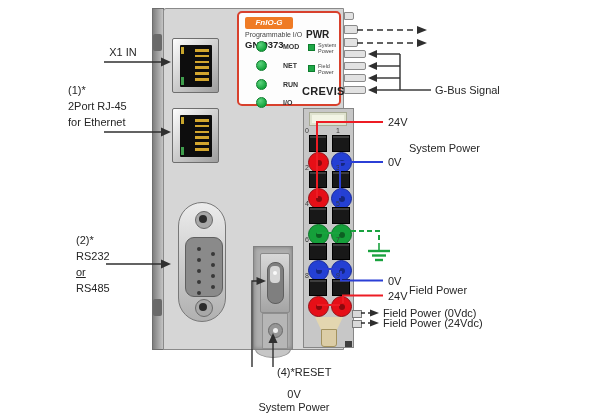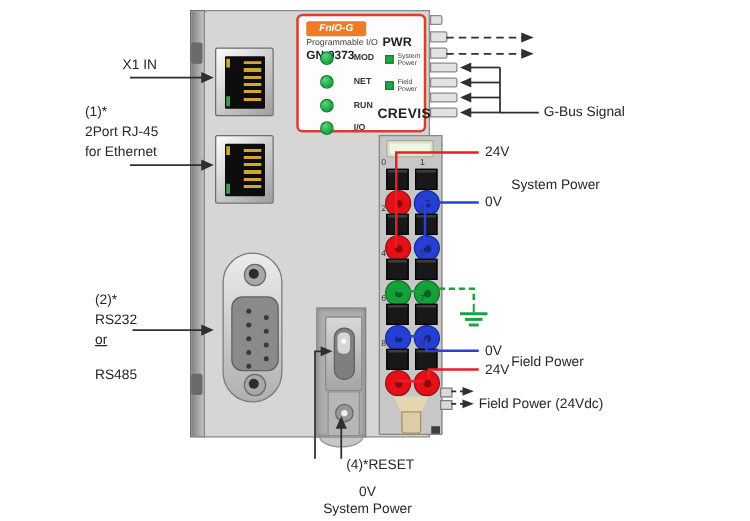--- a/index.html
+++ b/index.html
@@ -248,34 +248,35 @@
       <polyline points="351,231 379,231 379,243" stroke-dasharray="5 3"></polyline>
     </g>
     <g stroke="#19a23e" stroke-width="2.4" fill="none">
       <line x1="379" y1="243" x2="379" y2="250" stroke-width="1.6"></line>
       <line x1="368" y1="251" x2="390" y2="251"></line>
       <line x1="372" y1="255.5" x2="386" y2="255.5"></line>
       <line x1="375" y1="260" x2="383" y2="260"></line>
     </g>
   </svg>
 
-  <div class="t" style="left:98px;top:46px;width:50px;text-align:left;">X1 IN</div>
+  <div class="t" style="left:98px;top:46px;width:50px;text-align:center;">X1 IN</div>
   <div class="t" style="left:68px;top:84px;">(1)*</div>
   <div class="t" style="left:68px;top:100px;">2Port RJ-45</div>
   <div class="t" style="left:68px;top:116px;">for Ethernet</div>
   <div class="t" style="left:76px;top:234px;">(2)*</div>
   <div class="t" style="left:76px;top:250px;">RS232</div>
   <div class="t" style="left:76px;top:266px;text-decoration:underline;">or</div>
-  <div class="t" style="left:76px;top:282px;margin-top:12px;">RS485</div>
+  <div class="t" style="left:76px;top:282px;">RS485</div>
   <div class="t" style="left:277px;top:366px;">(4)*RESET</div>
   <div class="t" style="left:244px;top:388px;width:100px;text-align:center;">0V</div>
   <div class="t" style="left:244px;top:401px;width:100px;text-align:center;">System Power</div>
 
   <div class="t" style="left:435px;top:84px;">G-Bus Signal</div>
   <div class="t" style="left:388px;top:116px;">24V</div>
   <div class="t" style="left:409px;top:142px;">System Power</div>
   <div class="t" style="left:388px;top:156px;">0V</div>
   <div class="t" style="left:388px;top:275px;">0V</div>
   <div class="t" style="left:409px;top:284px;">Field Power</div>
   <div class="t" style="left:388px;top:290px;">24V</div>
+  <div class="t" style="left:383px;top:307px;">Field Power (0Vdc)</div>
   <div class="t" style="left:383px;top:317px;">Field Power (24Vdc)</div>
 
 </div>
 
 </body></html>

